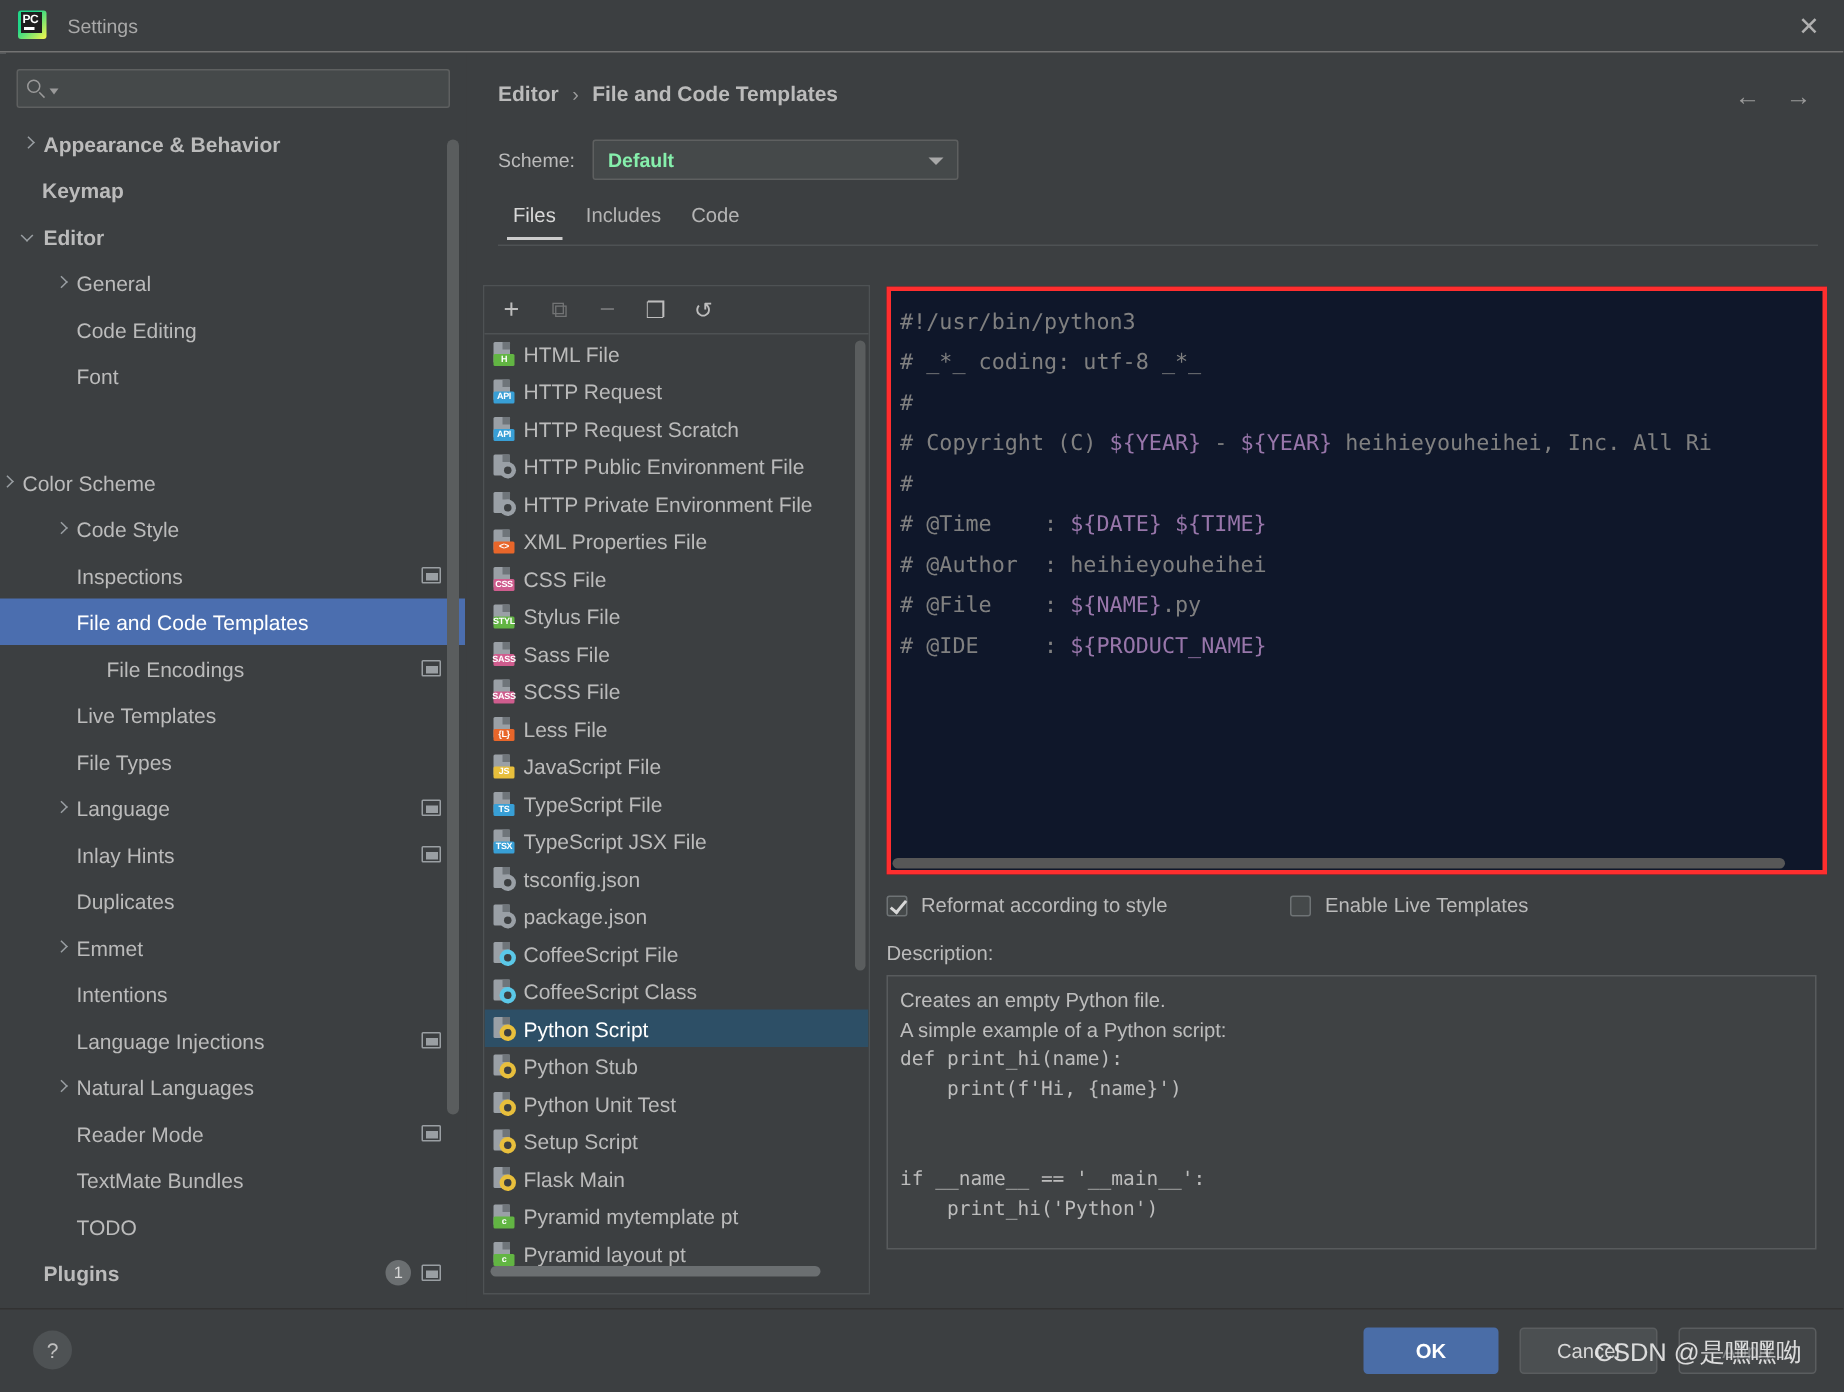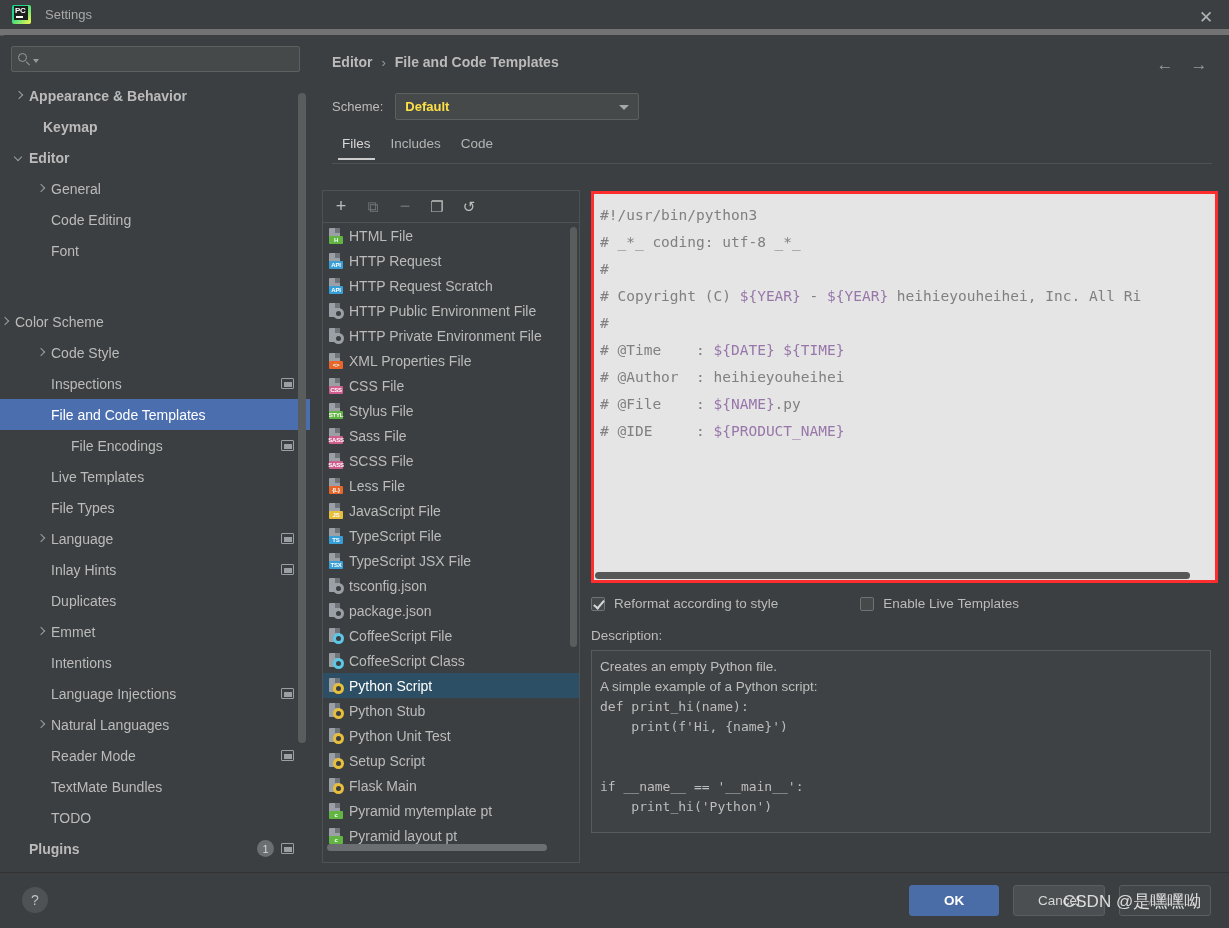--- a/index.html
+++ b/index.html
@@ -8,21 +8,21 @@
     background: #3c3f41;
     font-family: "Liberation Sans", sans-serif;
     overflow: hidden;
     -webkit-font-smoothing: antialiased;
   }
   body { position: relative; color: #bbbbbb; font-size: 13px; }
 
   
   #titlebar {
     position: absolute; left: 0; top: 0; width: 1229px; height: 35px;
-    background: #3c3f41; border-bottom: 6px solid #737373;
+    background: #3c3f41; border-bottom: 1px solid #737373;
     display: flex; align-items: center;
   }
   #app-logo { width: 22px; height: 22px; margin-left: 11px; position: relative; flex: none; }
   #app-logo .lg-a { position:absolute; left:1px; top:1px; width:19px; height:19px;
       background: linear-gradient(135deg,#21d789 0%,#21d789 35%,#fcf84a 100%); border-radius:2px; }
   #app-logo .lg-b { position:absolute; left:3px; top:2px; width:14px; height:14px; background:#1e1e1e; }
   #app-logo .lg-t { position:absolute; left:4px; top:2px; font-size:8px; font-weight:bold;
       color:#ffffff; font-family:"Liberation Sans",sans-serif; letter-spacing:-0.3px; }
   #app-logo .lg-u { position:absolute; left:5px; top:12px; width:7px; height:2px; background:#ffffff; }
   #window-title { margin-left: 12px; font-size: 13px; color: #a9a9a9; }
@@ -109,21 +109,21 @@
   #nav-back, #nav-fwd {
     position: absolute; top: 17px; width: 24px; height: 24px;
     display: flex; align-items: center; justify-content: center; color: #9a9a9a; font-size: 17px;
   }
   #nav-back { right: 52px; } #nav-fwd { right: 18px; }
 
   #scheme-row { position: absolute; left: 21px; top: 57px; display: flex; align-items: center; }
   #scheme-label { font-size: 13px; color: #bbbbbb; margin-right: 12px; }
   #scheme-select {
     width: 244px; height: 27px; background: #45494a; border: 1px solid #5e6060; border-radius: 2px;
-    display: flex; align-items: center; padding: 0 9px; font-size: 13px; font-weight: bold; color: #fde047;
+    display: flex; align-items: center; padding: 0 9px; font-size: 13px; font-weight: bold; color: #86efac;
     position: relative;
   }
   #scheme-select .dd {
     position: absolute; right: 9px; top: 11px;
     width: 0; height: 0; border-left: 5px solid transparent; border-right: 5px solid transparent;
     border-top: 5px solid #a8a8a8;
   }
 
   #tabs { position: absolute; left: 21px; top: 95px; width: 880px; height: 33px;
           border-bottom: 1px solid #4e5254; display: flex; align-items: flex-start; }
@@ -162,21 +162,21 @@
   .f-icon .circ::after {
     content: ""; position: absolute; left: 3px; top: 3px; width: 5px; height: 5px;
     border-radius: 50%; background: #3c3f41;
   }
   #list-scroll-v { position: absolute; right: 2px; top: 36px; width: 7px; height: 420px; background: #5a5d5e; border-radius: 4px; }
   #list-scroll-h { position: absolute; left: 4px; bottom: 11px; width: 220px; height: 7px; background: #6b6f71; border-radius: 4px; }
 
   
   #editor-wrap { position: absolute; left: 280px; top: 155px; width: 627px; height: 392px; }
   #editor {
-    position: absolute; inset: 0; background: #e5e5e5; border: 3px solid #ff2e2e;
+    position: absolute; inset: 0; background: #0f172a; border: 3px solid #ff2e2e;
     overflow: hidden; padding: 8px 16px 0 6px;
   }
   .code-line {
     height: 27px; line-height: 27px; font-family: "DejaVu Sans Mono", monospace;
     font-size: 14.5px; color: #808080; white-space: pre;
   }
   .code-line .var { color: #9876aa; }
   #editor-hscroll { position: absolute; left: 4px; bottom: 4px; width: 595px; height: 7px; background: #575757; border-radius: 4px; }
 
   
@@ -254,21 +254,21 @@
       <span class="caret"></span>
       <input id="search-input" type="text" placeholder="" style="">
     </div>
   </div>
   <div id="tree">
       <div class="tree-item bold" style="padding-left: 14px;">
         <span class="arrow r"></span>
         <span class="lbl">Appearance &amp; Behavior</span>
         <span class="spacer"></span>
       </div>
-      <div class="tree-item bold" style="padding-left: 28px;">
+      <div class="tree-item bold" style="padding-left: 13px;">
         <span class="arrow"></span>
         <span class="lbl">Keymap</span>
         <span class="spacer"></span>
       </div>
       <div class="tree-item bold" style="padding-left: 14px;">
         <span class="arrow d"></span>
         <span class="lbl">Editor</span>
         <span class="spacer"></span>
       </div>
       <div class="tree-item" style="padding-left: 36px;">

